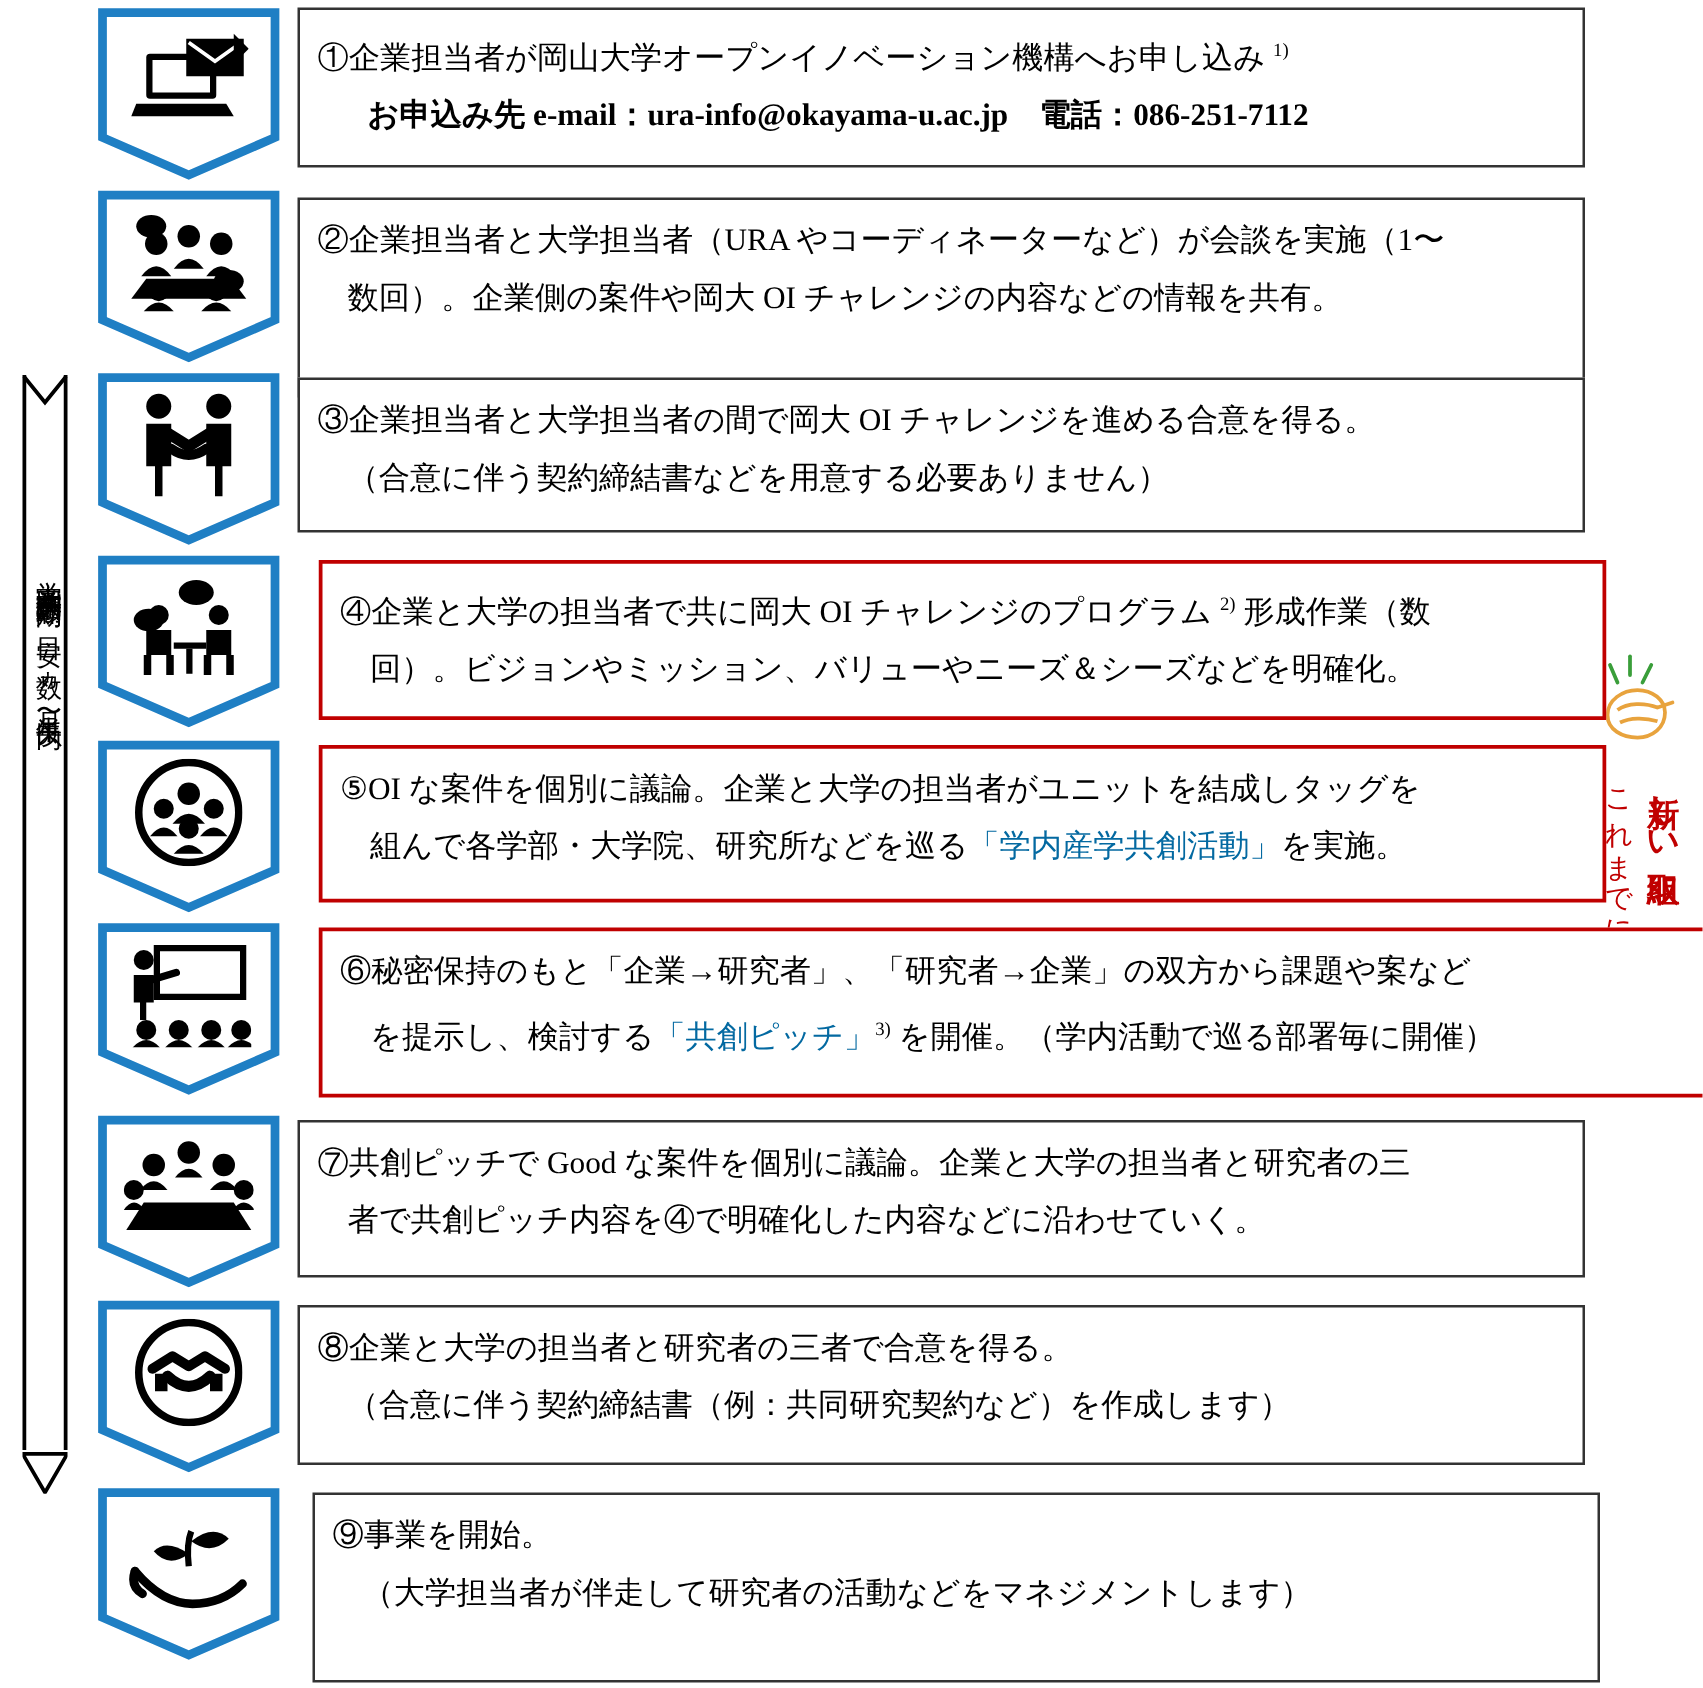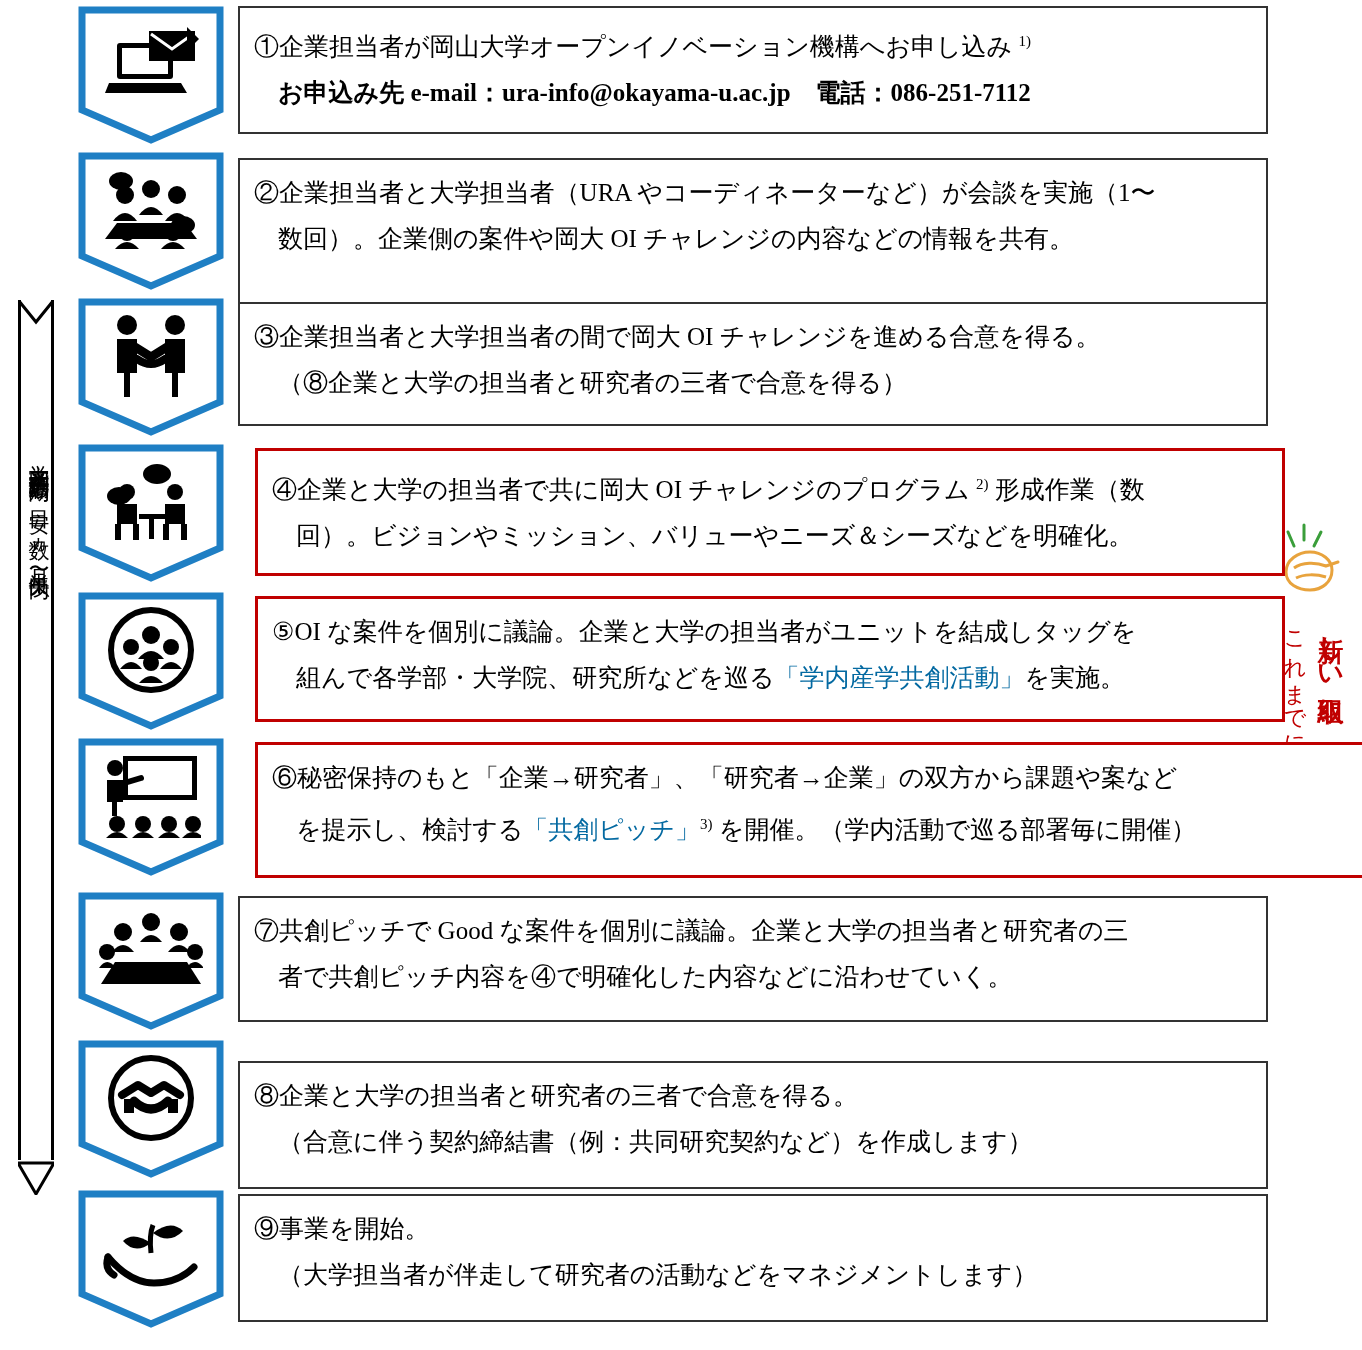--- a/index.html
+++ b/index.html
@@ -112,21 +112,21 @@
     white-space: nowrap;
   }
   .textbox .line.indent {
     padding-left: 24px;
   }
   .red-text { color: #0369a1; }
   .sup {
     font-size: 15px;
     vertical-align: super;
   }
-  .bold { font-weight: bold; }
+  .bold { font-weight: bold; margin-left: 16px; }
 
   
   .annotation {
     position: absolute;
     right: 8px;
     top: 520px;
     width: 106px;
     height: 360px;
   }
   .ann-icon {
@@ -251,21 +251,21 @@
         <circle cx="20" cy="12" r="10" fill="#000"></circle>
         <path d="M10 26 h20 v34 h-7 v24 h-6 v-24 h-7z" fill="#000"></path>
         <circle cx="68" cy="12" r="10" fill="#000"></circle>
         <path d="M58 26 h20 v34 h-7 v24 h-6 v-24 h-7z" fill="#000"></path>
         <path d="M28 34 L44 44 L60 34" fill="none" stroke="#000" stroke-width="9" stroke-linecap="round" stroke-linejoin="round"></path>
         <path d="M30 46 q14 10 28 0" fill="none" stroke="#000" stroke-width="8" stroke-linecap="round"></path>
       </svg>
         </div>
         <div class="textbox" style="top: 4px; width: 1030px; height: 124px;">
           <div class="line">③企業担当者と大学担当者の間で岡大 OI チャレンジを進める合意を得る。</div>
-          <div class="line indent">（⑧企業と大学の担当者と研究者の三者で合意を得る）</div>
+          <div class="line indent">（合意に伴う契約締結書などを用意する必要ありません）</div>
         </div>
       </div>
       <div class="step" style="top: 444px;">
         <div class="chevron">
           <svg class="chevron-svg" width="146" height="138" viewBox="0 0 146 138">
       <polygon points="4,4 142,4 142,104 73,134 4,104" fill="#ffffff" stroke="#1f7fc4" stroke-width="7" stroke-linejoin="miter"></polygon>
     </svg>
         </div>
         <div class="icon-holder" style="height: 116px;">
           <svg xmlns="http://www.w3.org/2000/svg" width="104" height="80" viewBox="0 0 104 80">
@@ -371,39 +371,39 @@
     </svg>
         </div>
         <div class="icon-holder" style="height: 116px;">
           <svg xmlns="http://www.w3.org/2000/svg" width="86" height="86" viewBox="0 0 86 86">
         <circle cx="43" cy="43" r="40" fill="none" stroke="#000" stroke-width="6"></circle>
         <path d="M14 40 L30 30 L43 38 L56 30 L72 40" fill="none" stroke="#000" stroke-width="8" stroke-linecap="round" stroke-linejoin="round"></path>
         <path d="M26 46 q17 16 34 0" fill="none" stroke="#000" stroke-width="9" stroke-linecap="round"></path>
         <path d="M16 44 h10 v14 h-10z M60 44 h10 v14 h-10z" fill="#000"></path>
       </svg>
         </div>
-        <div class="textbox" style="top: 4px; width: 1030px; height: 128px; margin-top: 17px;">
+        <div class="textbox" style="top: 4px; width: 1030px; height: 128px;">
           <div class="line">⑧企業と大学の担当者と研究者の三者で合意を得る。</div>
           <div class="line indent">（合意に伴う契約締結書（例：共同研究契約など）を作成します）</div>
         </div>
       </div>
       <div class="step" style="top: 1190px;">
         <div class="chevron">
           <svg class="chevron-svg" width="146" height="138" viewBox="0 0 146 138">
       <polygon points="4,4 142,4 142,104 73,134 4,104" fill="#ffffff" stroke="#1f7fc4" stroke-width="7" stroke-linejoin="miter"></polygon>
     </svg>
         </div>
         <div class="icon-holder" style="height: 116px;">
           <svg xmlns="http://www.w3.org/2000/svg" width="98" height="82" viewBox="0 0 98 82">
         <path d="M49 46 q-2-18 2-28" fill="none" stroke="#000" stroke-width="5"></path>
         <path d="M51 26 q18-14 30-2 q-14 14-30 2z" fill="#000"></path>
         <path d="M49 36 q-18-12-28-2 q12 14 28 2z" fill="#000"></path>
         <path d="M6 50 q22 26 46 26 q24 0 40-16" fill="none" stroke="#000" stroke-width="7" stroke-linecap="round"></path>
         <path d="M6 50 q-4 12 6 18" fill="none" stroke="#000" stroke-width="7" stroke-linecap="round"></path>
       </svg>
         </div>
-        <div class="textbox" style="top: 4px; width: 1030px; height: 128px;">
+        <div class="textbox" style="top: 4px; width: 1030px; height: 152px; margin-left: 12px;">
           <div class="line">⑨事業を開始。</div>
           <div class="line indent">（大学担当者が伴走して研究者の活動などをマネジメントします）</div>
         </div>
       </div>
     </div>
 </div>
 
 </body></html>

